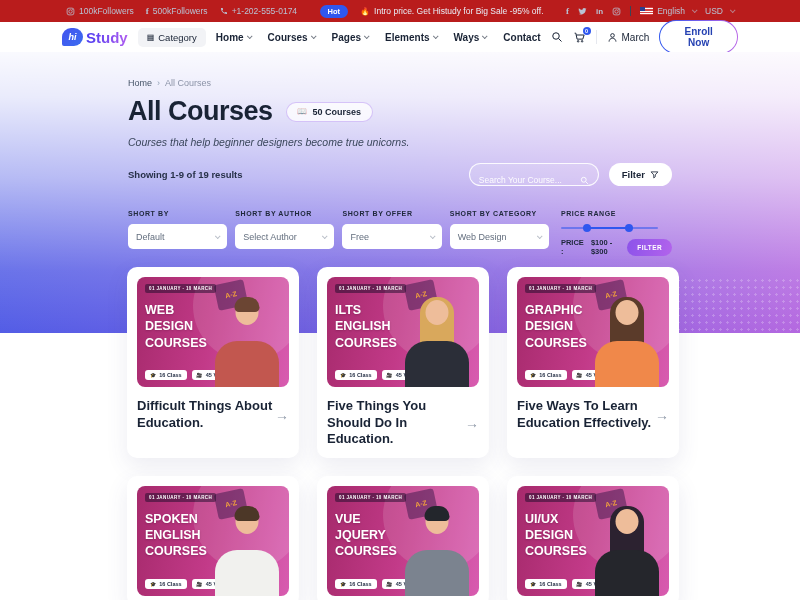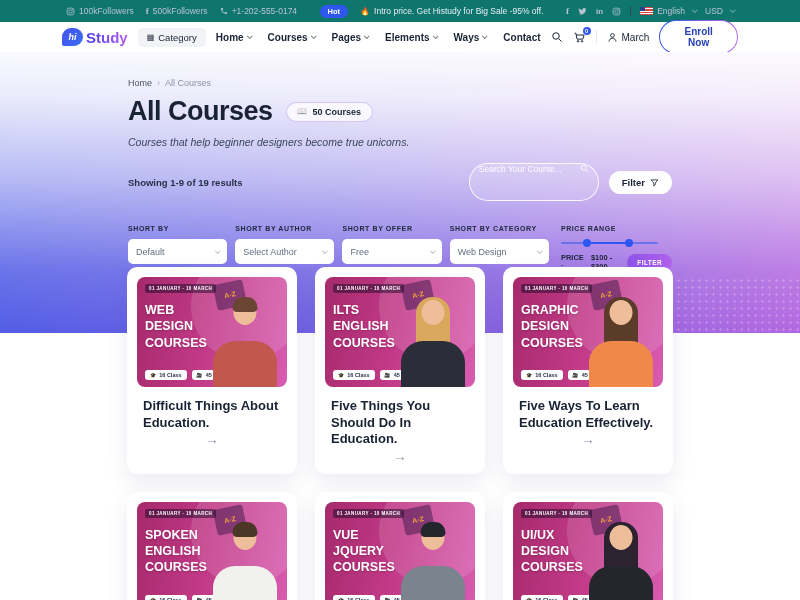--- a/index.html
+++ b/index.html
@@ -1,21 +1,21 @@
 <!DOCTYPE html>
 <html><head>
 <meta charset="utf-8">
 <style>
   * { margin:0; padding:0; box-sizing:border-box; }
   html,body { width:800px; height:600px; overflow:hidden; background:#fff;
               font-family:"Liberation Sans", sans-serif; }
   #app { position:relative; width:800px; height:600px; overflow:hidden; background:#fff; }
 
   
-  .topbar { height:22px; background:#0f766e; color:#b9c2d3; display:flex; align-items:center;
+  .topbar { height:22px; background:#b91c1c; color:#b9c2d3; display:flex; align-items:center;
             padding:8px 66px; font-size:8.5px; gap:12px; }
   .tb-group { display:flex; align-items:center; gap:12px; }
   .tb-item { display:flex; align-items:center; gap:4px; cursor:pointer; }
   .tb-item svg { display:block; }
   .hot-badge { background:#2f57ef; color:#fff; font-size:7.5px; font-weight:700;
                padding:2px 8px; border-radius:999px; margin-left:auto; }
   .promo { color:#e8ecf5; display:flex; align-items:center; gap:4px; }
   .promo i { font-style:normal; font-size:8px; }
   .tb-right { display:flex; align-items:center; gap:9px; margin-left:auto; }
   .tb-divider { width:1px; height:10px; background:#3a4456; }
@@ -68,21 +68,21 @@
   .title-row { display:flex; align-items:center; gap:13px; margin-top:8px; }
   .page-title { font-size:27px; font-weight:800; color:#192335; letter-spacing:-.5px; }
   .count-badge { display:flex; align-items:center; gap:5px; background:rgba(255,255,255,.75);
                  border:1px solid rgba(168,128,240,.45); border-radius:999px; padding:4px 11px;
                  font-size:9px; font-weight:600; color:#192335; }
   .count-badge i { font-style:normal; font-size:8px; }
   .subtitle { margin-top:9px; font-size:10.5px; color:#3b475c;font-style:italic; }
   .results-row { margin-top:15px; display:flex; align-items:center; justify-content:space-between; }
   .results-text { font-size:9.5px; font-weight:600; color:#273149; }
   .results-right { display:flex; align-items:center; gap:10px; }
-  .hero-search { display:flex; align-items:flex-start; width:130px; height:38px;
+  .hero-search { display:flex; align-items:flex-end; width:130px; height:23px;
                  border:1px solid rgba(255,255,255,.9); background:rgba(255,255,255,.14);
                  border-radius:999px; padding:0 9px; color:#fff; }
   .hero-search input { flex:1; background:transparent; border:none; outline:none; color:#fff;
                        font-size:8.5px; font-family:"Liberation Sans",sans-serif; width:90px; }
   .hero-search input::placeholder { color:rgba(255,255,255,.95); }
   .filter-btn { display:flex; align-items:center; gap:5px; background:#fff; border:none; cursor:pointer;
                 border-radius:999px; padding:6px 13px; font-size:9.5px; font-weight:600; color:#192335; }
 
   
   .filters { display:flex; gap:8px; margin-top:24px; }
@@ -123,21 +123,21 @@
           color:#253046; display:flex; align-items:center; gap:3px; }
   .stat i { font-style:normal; font-size:5px; }
   .person { position:absolute; right:3px; bottom:0; width:78px; height:92px; }
   .hair { position:absolute; left:50%; transform:translateX(-50%); background:#4a3526; }
   .person:not(.female) .hair { top:2px; width:25px; height:15px; border-radius:12px 12px 5px 5px; z-index:3; }
   .person.female .hair { top:2px; width:34px; height:56px; border-radius:16px 16px 10px 10px; z-index:1; }
   .head { position:absolute; top:5px; left:50%; transform:translateX(-50%); width:23px; height:25px;
           border-radius:50%; background:#eebd9a; z-index:2; }
   .torso { position:absolute; bottom:0; left:50%; transform:translateX(-50%); width:64px; height:46px;
            border-radius:22px 22px 0 0; background:#888; z-index:4; }
-  .card-foot { display:flex; align-items:center; justify-content:space-between; margin-top:11px;flex-direction:column; }
+  .card-foot { display:flex; align-items:center; justify-content:space-between; margin-top:11px; }
   .course-title { font-size:13px; font-weight:800; color:#192335; line-height:1.28; width:138px; cursor:pointer; }
   .arrow { font-size:14px; color:#8f99a8; cursor:pointer; }
 </style>
 </head>
 <body>
 
 <div id="app">
 
   <div class="topbar">
     <div class="tb-group">

